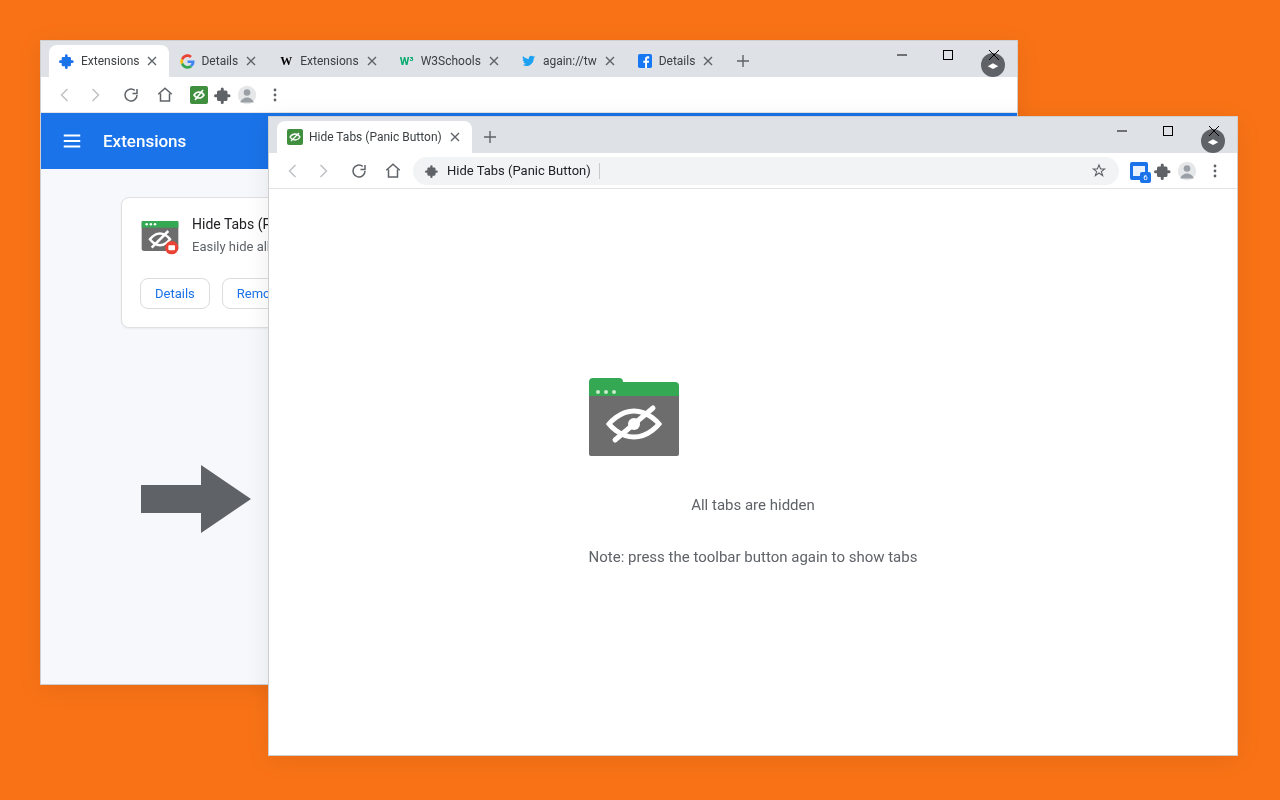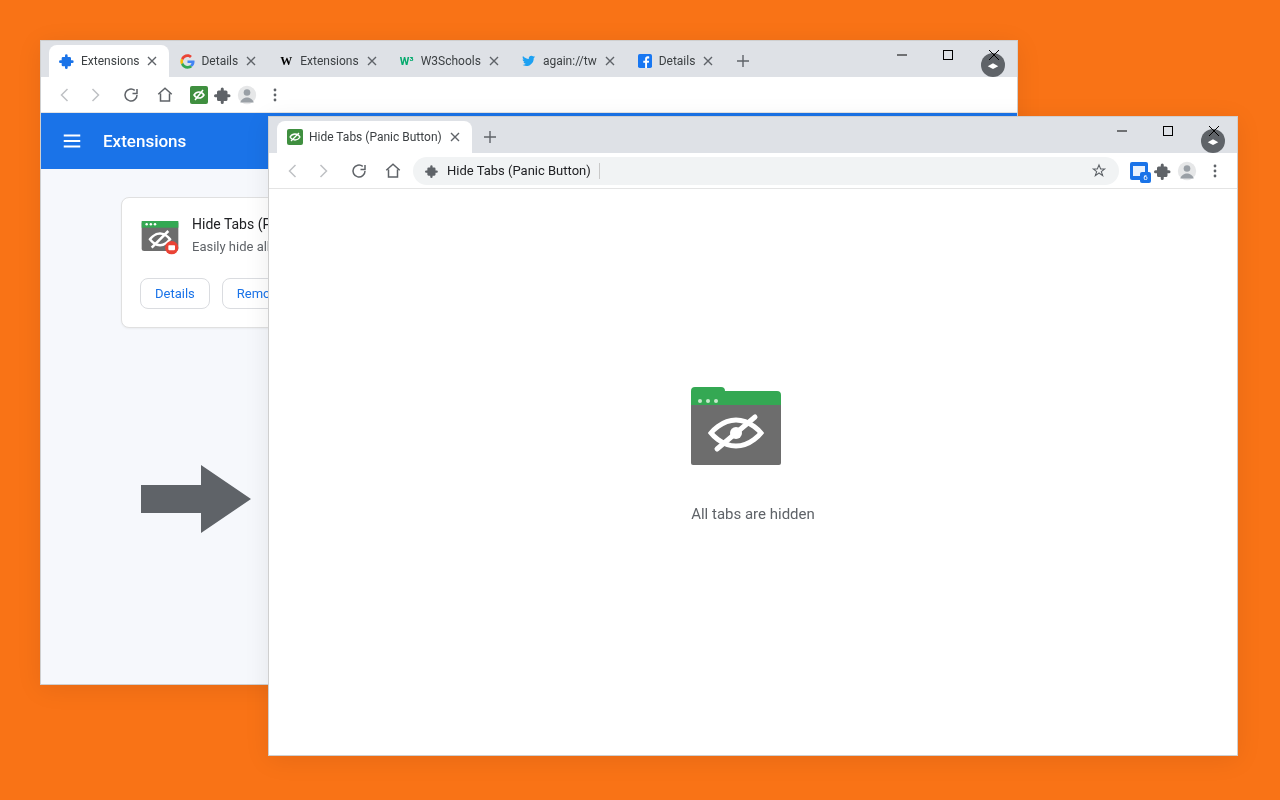--- a/index.html
+++ b/index.html
@@ -394,18 +394,19 @@
                 <rect x="0" y="10" width="90" height="8" fill="#34a853"></rect>
                 <circle cx="9" cy="14" r="2" fill="#c7e9cc"></circle>
                 <circle cx="17" cy="14" r="2" fill="#c7e9cc"></circle>
                 <circle cx="25" cy="14" r="2" fill="#c7e9cc"></circle>
                 <path stroke="#fff" stroke-width="5" fill="none" d="M20 46s10-13 25-13 25 13 25 13-10 13-25 13-25-13-25-13z"></path>
                 <circle cx="45" cy="46" r="6" fill="#fff"></circle>
                 <path stroke="#fff" stroke-width="5" stroke-linecap="round" d="M26 62l38-32"></path>
               </svg>
         </div>
         <div style="margin-bottom:34px;">All tabs are hidden</div>
+        <div>Note: press the toolbar button again to show tabs</div>
       </div>
     </div>
   </div>
 </div>
 
 </div>
 
 </body></html>

